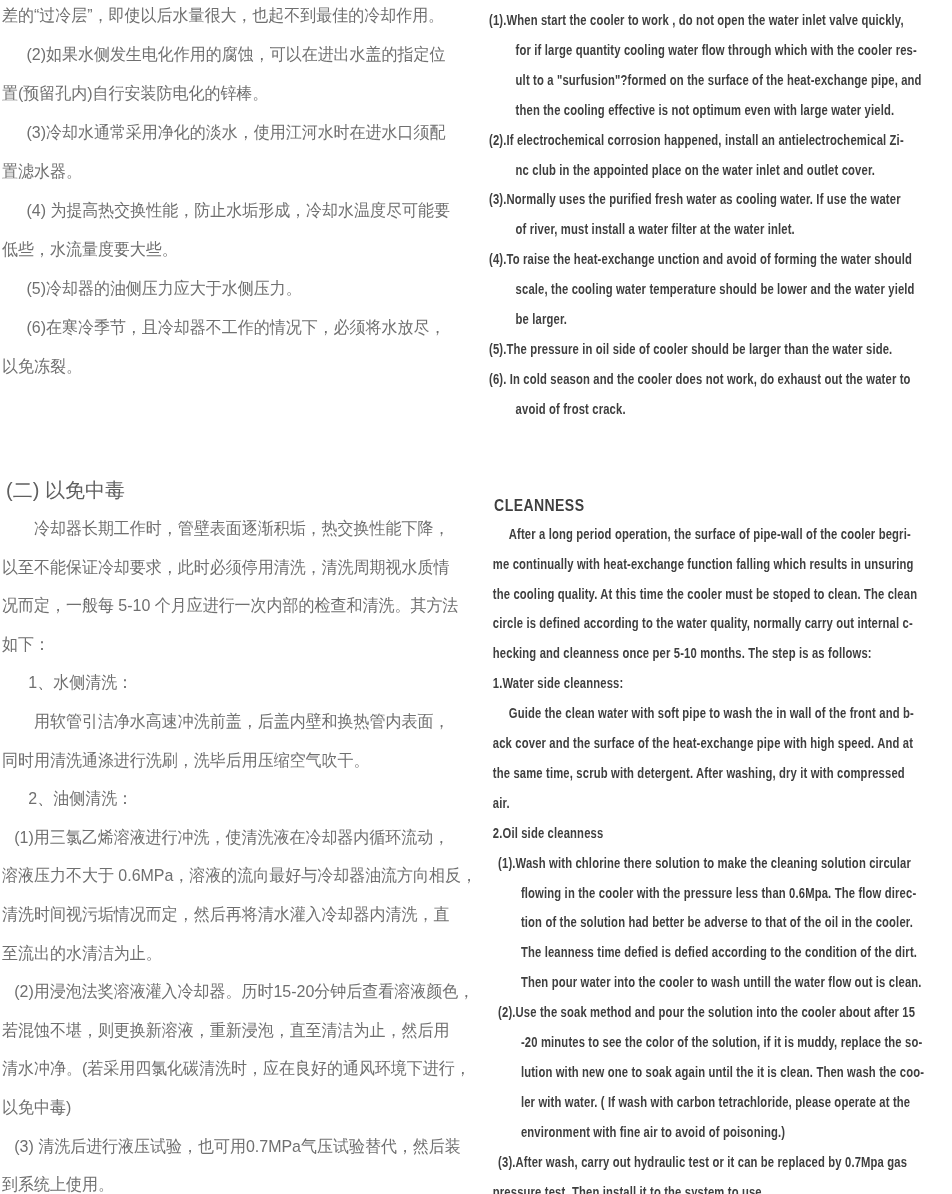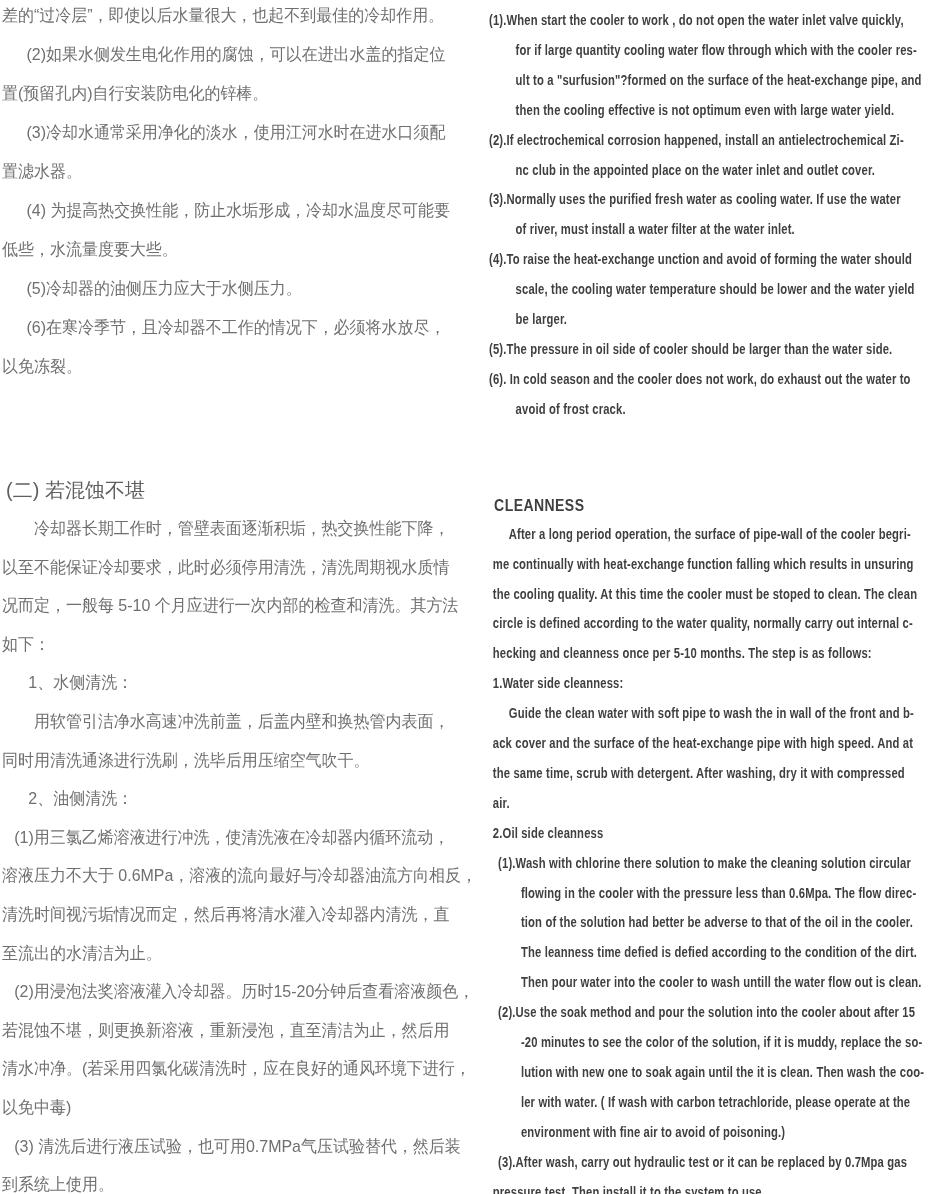--- a/index.html
+++ b/index.html
@@ -75,21 +75,21 @@
         <div class="line" style="padding-left: 0px;">置(预留孔内)自行安装防电化的锌棒。</div>
         <div class="line" style="padding-left: 26px;">(3)冷却水通常采用净化的淡水，使用江河水时在进水口须配</div>
         <div class="line" style="padding-left: 0px;">置滤水器。</div>
         <div class="line" style="padding-left: 26px;">(4) 为提高热交换性能，防止水垢形成，冷却水温度尽可能要</div>
         <div class="line" style="padding-left: 0px;">低些，水流量度要大些。</div>
         <div class="line" style="padding-left: 26px;">(5)冷却器的油侧压力应大于水侧压力。</div>
         <div class="line" style="padding-left: 26px;">(6)在寒冷季节，且冷却器不工作的情况下，必须将水放尽，</div>
         <div class="line" style="padding-left: 0px;">以免冻裂。</div>
       </div>
       <div class="section sec-cleaning-method-cn">
-        <div class="heading">(二) 若混蚀不堪</div>
+        <div class="heading">(二) 以免中毒</div>
         <div class="line" style="padding-left: 34px;">冷却器长期工作时，管壁表面逐渐积垢，热交换性能下降，</div>
         <div class="line" style="padding-left: 0px;">以至不能保证冷却要求，此时必须停用清洗，清洗周期视水质情</div>
         <div class="line" style="padding-left: 0px;">况而定，一般每 5-10 个月应进行一次内部的检查和清洗。其方法</div>
         <div class="line" style="padding-left: 0px;">如下：</div>
         <div class="line" style="padding-left: 28px;">1、水侧清洗：</div>
         <div class="line" style="padding-left: 34px;">用软管引洁净水高速冲洗前盖，后盖内壁和换热管内表面，</div>
         <div class="line" style="padding-left: 0px;">同时用清洗通涤进行洗刷，洗毕后用压缩空气吹干。</div>
         <div class="line" style="padding-left: 28px;">2、油侧清洗：</div>
         <div class="line" style="padding-left: 13px;">(1)用三氯乙烯溶液进行冲洗，使清洗液在冷却器内循环流动，</div>
         <div class="line" style="padding-left: 0px;">溶液压力不大于 0.6MPa，溶液的流向最好与冷却器油流方向相反，</div>

